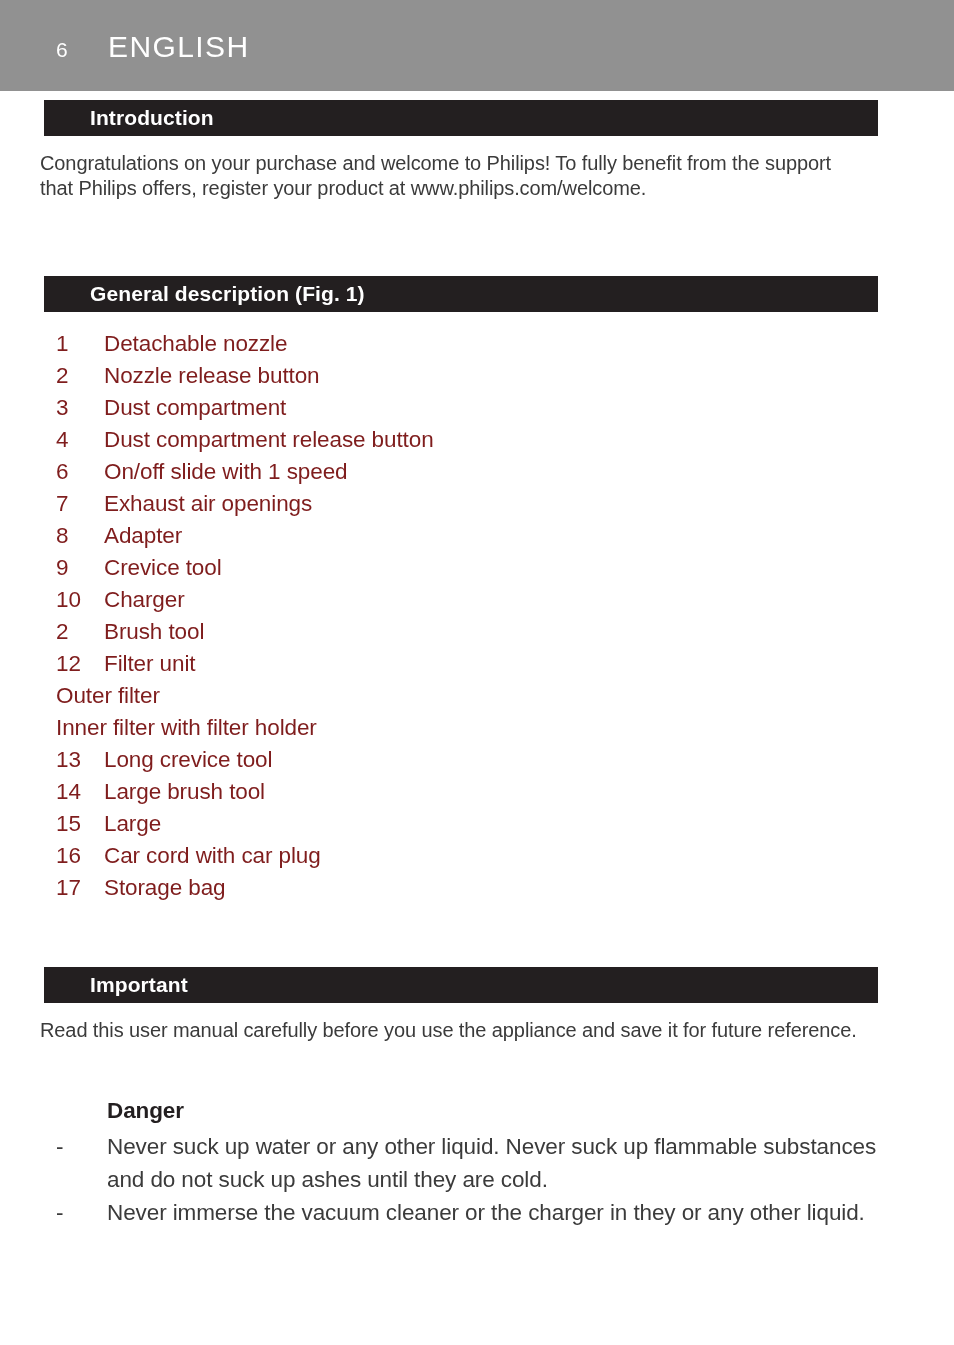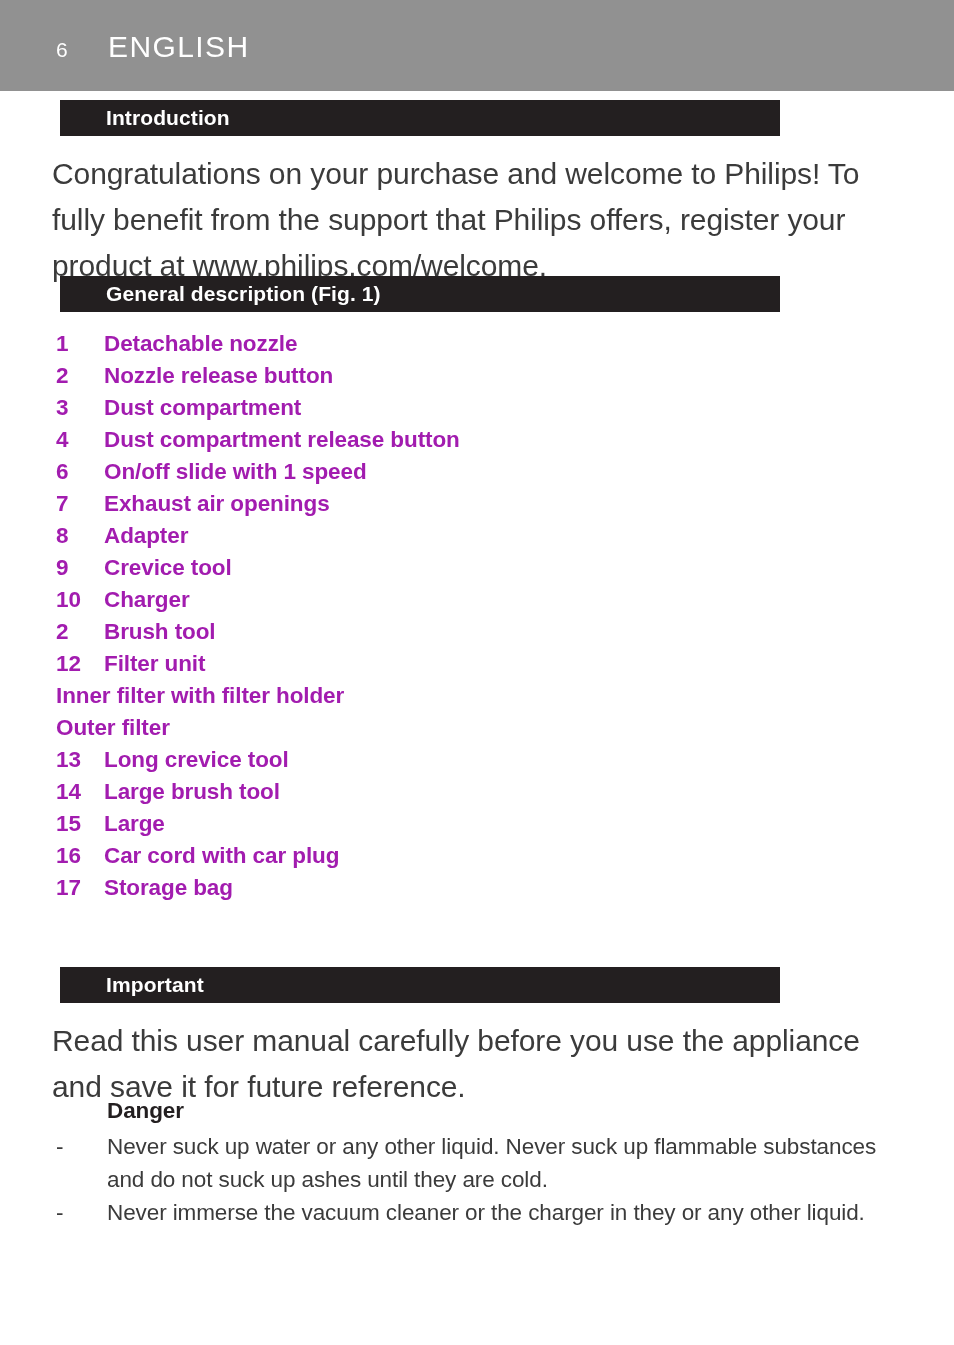--- a/index.html
+++ b/index.html
@@ -40,66 +40,65 @@
     top: 30px;
     font-size: 30px;
     font-weight: normal;
     color: #ffffff;
     letter-spacing: 1.4px;
     font-family: "Liberation Sans", sans-serif;
   }
 
   .section-bar {
     position: absolute;
-    left: 60px;
-    width: 720px;
+    left: 44px;
+    width: 834px;
     height: 36px;
     background: #231f20;
     box-sizing: border-box;
   }
   .section-bar .section-title {
     position: absolute;
     left: 46px;
     top: 50%;
     transform: translateY(-50%);
     color: #ffffff;
     font-size: 21px;
     font-weight: bold;
     font-family: "Liberation Sans", sans-serif;
     letter-spacing: 0.1px;
     white-space: nowrap;
   }
 
   .para {
     position: absolute;
-    left: 52px;
+    left: 40px;
     width: 828px;
-    font-size: 30px;
-    line-height: 46px;
+    font-size: 20px;
+    line-height: 25px;
     color: #3b3b3b;
     font-family: "Liberation Sans", sans-serif;
     letter-spacing: -0.1px;
   }
 
   
   .parts-list {
     position: absolute;
     left: 56px;
     top: 328px;
     width: 820px;
   }
   .part-row {
     display: block;
     height: 32px;
     line-height: 32px;
     font-size: 22.5px;
-    color: #a21caf;
+    color: #7f1d1d;
     white-space: nowrap;
     letter-spacing: -0.1px;
-    font-weight: bold;
   }
   .part-row .num {
     display: inline-block;
     width: 48px;
     text-align: left;
   }
   .part-row .lbl {
     display: inline-block;
   }
   .part-row.no-num .lbl {
@@ -160,22 +159,22 @@
     <div class="part-row"><span class="num">2</span><span class="lbl">Nozzle release button</span></div>
     <div class="part-row"><span class="num">3</span><span class="lbl">Dust compartment</span></div>
     <div class="part-row"><span class="num">4</span><span class="lbl">Dust compartment release button</span></div>
     <div class="part-row"><span class="num">6</span><span class="lbl">On/off slide with 1 speed</span></div>
     <div class="part-row"><span class="num">7</span><span class="lbl">Exhaust air openings</span></div>
     <div class="part-row"><span class="num">8</span><span class="lbl">Adapter</span></div>
     <div class="part-row"><span class="num">9</span><span class="lbl">Crevice tool</span></div>
     <div class="part-row"><span class="num">10</span><span class="lbl">Charger</span></div>
     <div class="part-row"><span class="num">2</span><span class="lbl">Brush tool</span></div>
     <div class="part-row"><span class="num">12</span><span class="lbl">Filter unit</span></div>
+    <div class="part-row no-num"><span class="lbl">Outer filter</span></div>
     <div class="part-row no-num"><span class="lbl">Inner filter with filter holder</span></div>
-    <div class="part-row no-num"><span class="lbl">Outer filter</span></div>
     <div class="part-row"><span class="num">13</span><span class="lbl">Long crevice tool</span></div>
     <div class="part-row"><span class="num">14</span><span class="lbl">Large brush tool</span></div>
     <div class="part-row"><span class="num">15</span><span class="lbl">Large</span></div>
     <div class="part-row"><span class="num">16</span><span class="lbl">Car cord with car plug</span></div>
     <div class="part-row"><span class="num">17</span><span class="lbl">Storage bag</span></div>
   </div>
 
 <div class="section-bar" style="top:967px;">
   <span class="section-title">Important</span>
 </div>

